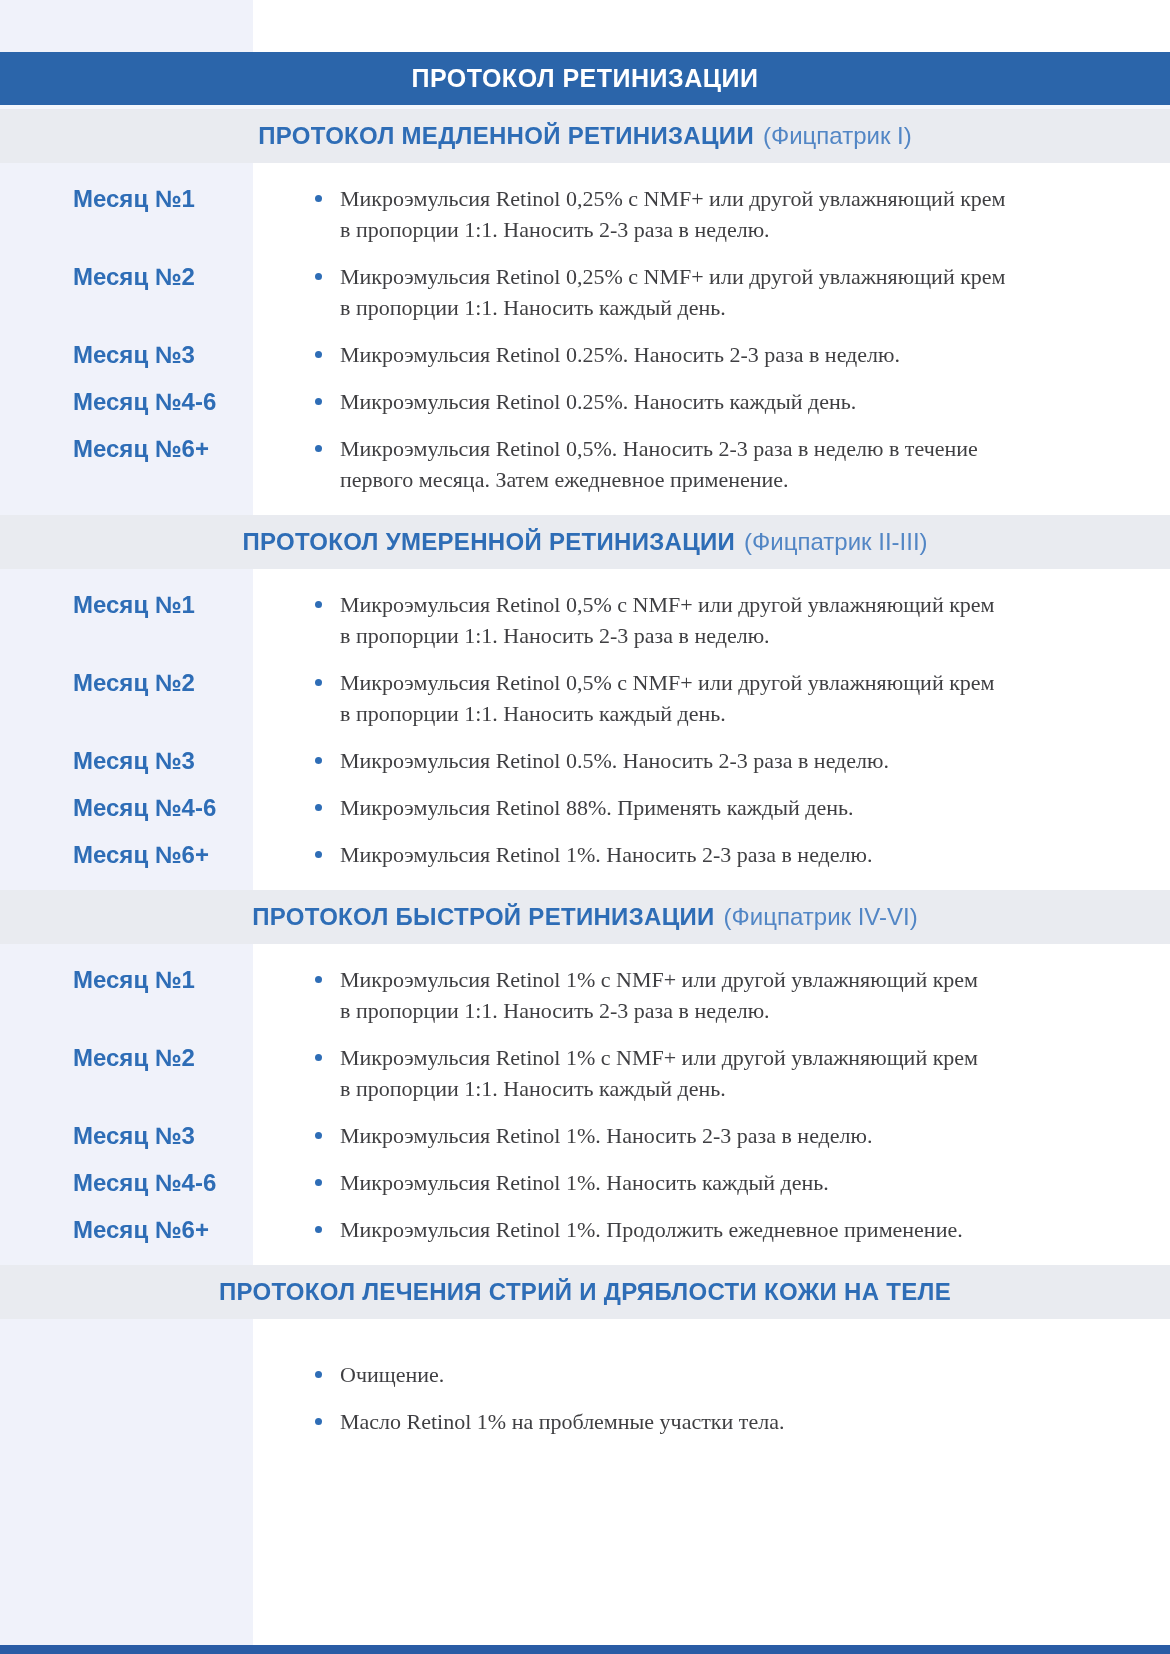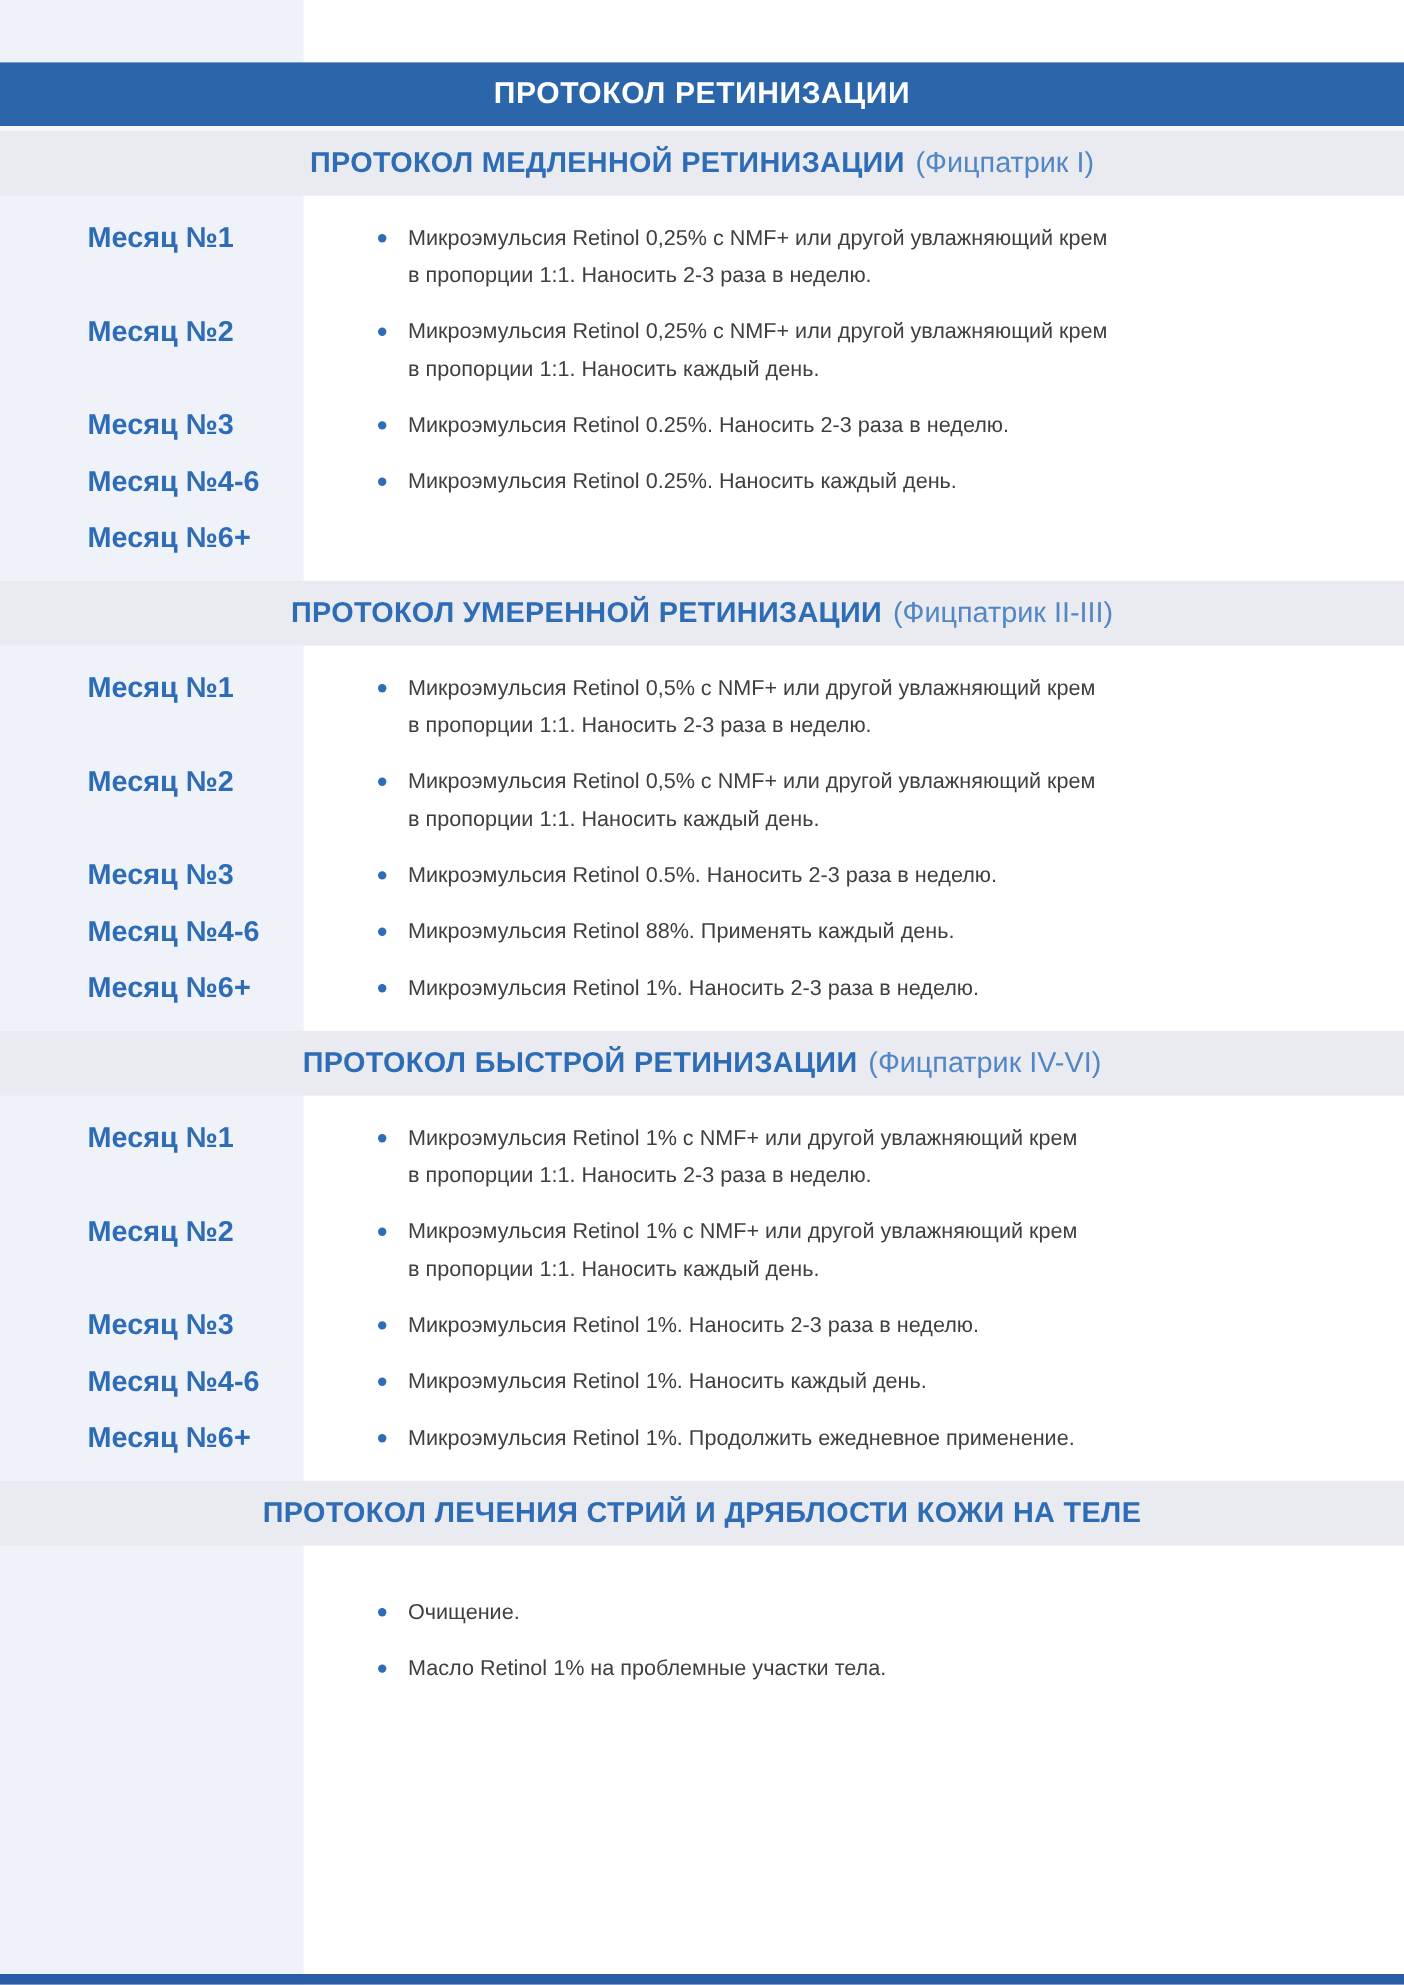--- a/index.html
+++ b/index.html
@@ -90,23 +90,24 @@
     width: 7px;
     height: 7px;
     border-radius: 50%;
     background: var(--accent-blue, #2e6db6);
     margin-top: 12px;
     flex: 0 0 7px;
   }
   .item-text {
     margin-left: 18px;
     color: var(--body-text, #3f3f42);
-    font-size: 18px;
+    font-size: 22px;
     line-height: 31px;
     white-space: pre-line;
+    font-family: Liberation Serif, serif;
   }
   .footer-bar {
     position: absolute;
     left: 0; right: 0; bottom: 0;
     height: 9px;
     background: var(--footer-bar, #2a5ca5);
     z-index: 2;
   }
 </style>
 </head>
@@ -154,20 +155,25 @@
         </div>
         <div class="row">
           <div class="month">Месяц №4-6</div>
           <div class="item">
             <span class="dot"></span>
             <span class="item-text">Микроэмульсия Retinol 0.25%. Наносить каждый день.</span>
           </div>
         </div>
         <div class="row">
           <div class="month">Месяц №6+</div>
+          <div class="item">
+            <span class="dot"></span>
+            <span class="item-text">Микроэмульсия Retinol 0,5%. Наносить 2-3 раза в неделю в течение
+первого месяца. Затем ежедневное применение.</span>
+          </div>
         </div>
       </div>
       <div class="band">
         <span class="title-main">ПРОТОКОЛ УМЕРЕННОЙ РЕТИНИЗАЦИИ</span>
         <span class="title-sub">(Фицпатрик II-III)</span>
       </div>
       <div class="section-rows">
         <div class="row">
           <div class="month">Месяц №1</div>
           <div class="item">

